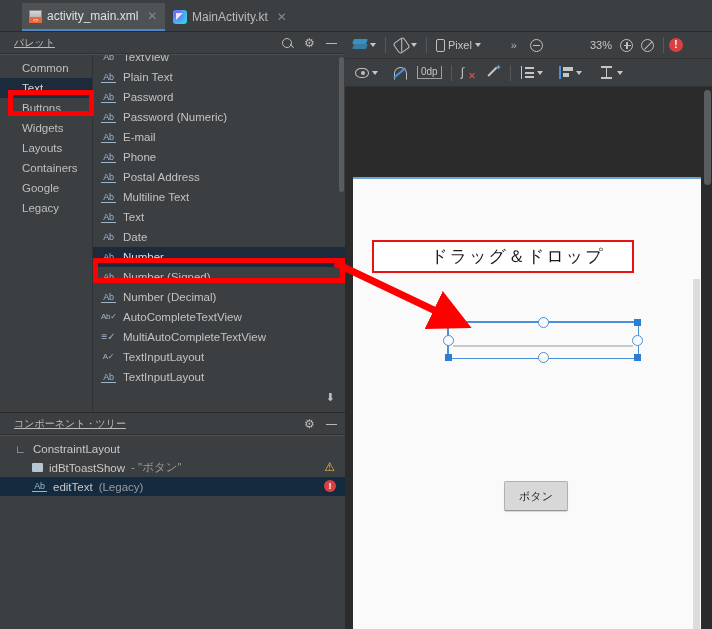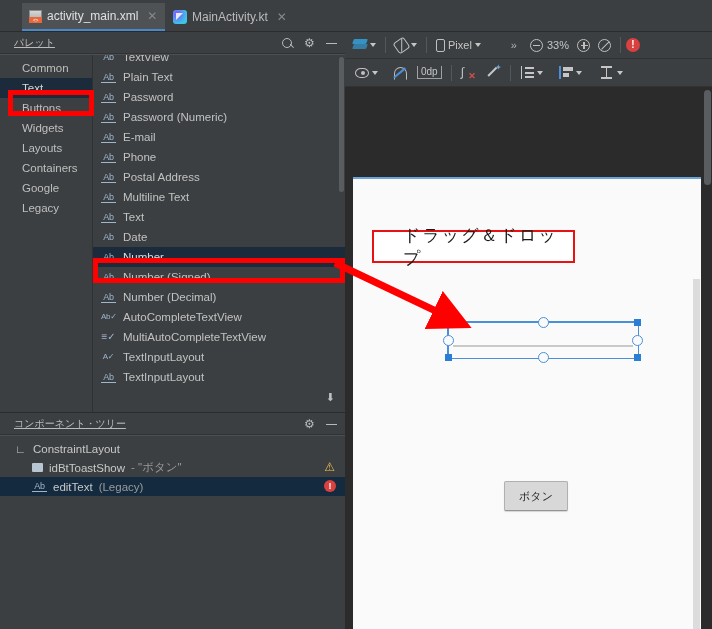--- a/index.html
+++ b/index.html
@@ -249,21 +249,21 @@
     width: 9px; height: 13px; border: 1.4px solid #c0c0c0; border-radius: 2px;
   }
   .ic-chev2 { color: #b0b0b0; font-size: 11px; letter-spacing: -1px; }
   .ic-circ {
     width: 13px; height: 13px; border: 1.4px solid #c0c0c0; border-radius: 50%;
     position: relative;
   }
   .ic-circ .h { position: absolute; left: 2.5px; top: 5.3px; width: 7px; height: 1.4px; background: #c0c0c0; }
   .ic-circ .v { position: absolute; left: 5.3px; top: 2.5px; width: 1.4px; height: 7px; background: #c0c0c0; }
   .ic-circ .sl { position: absolute; left: 1px; top: 5.3px; width: 11px; height: 1.4px; background: #c0c0c0; transform: rotate(-45deg); }
-  .zoomval { font-size: 11px; color: #c6c6c6; }
+  .zoomval { font-size: 11px; color: #c6c6c6; margin-left: 43px; }
   .ic-errbadge {
     width: 14px; height: 14px; border-radius: 50%;
     background: #d94040; color: #fff; font-size: 10px; font-weight: bold;
     line-height: 14px; text-align: center;
   }
   .ic-eye {
     width: 14px; height: 10px; border: 1.3px solid #c0c0c0;
     border-radius: 50% / 60%; position: relative;
   }
   .ic-eye::after {
@@ -416,21 +416,21 @@
   
   .anno-box {
     position: absolute;
     border: 2px solid #e81212;
     background: #ffffff;
     display: flex; align-items: center; justify-content: center;
     font-size: 17px; color: #1a1a1a; letter-spacing: 2px;
     font-family: "Liberation Serif", serif;
   }
   .anno-label-dd {
-    left: 372px; top: 230px; width: 203px; height: 33px; padding-left: 29px;
+    left: 372px; top: 240px; width: 262px; height: 33px; padding-left: 29px;
   }
   .anno-rect {
     position: absolute; border: 5px solid #ff0000; background: transparent;
   }
   .anno-text-cat { left: 8px; top: 90px; width: 86px; height: 26px; }
   .anno-number   { left: 93px; top: 258px; width: 252px; height: 25px; }
   .arrow-svg {
     position: absolute; left: 330px; top: 255px; width: 180px; height: 90px;
     pointer-events: none;
   }

